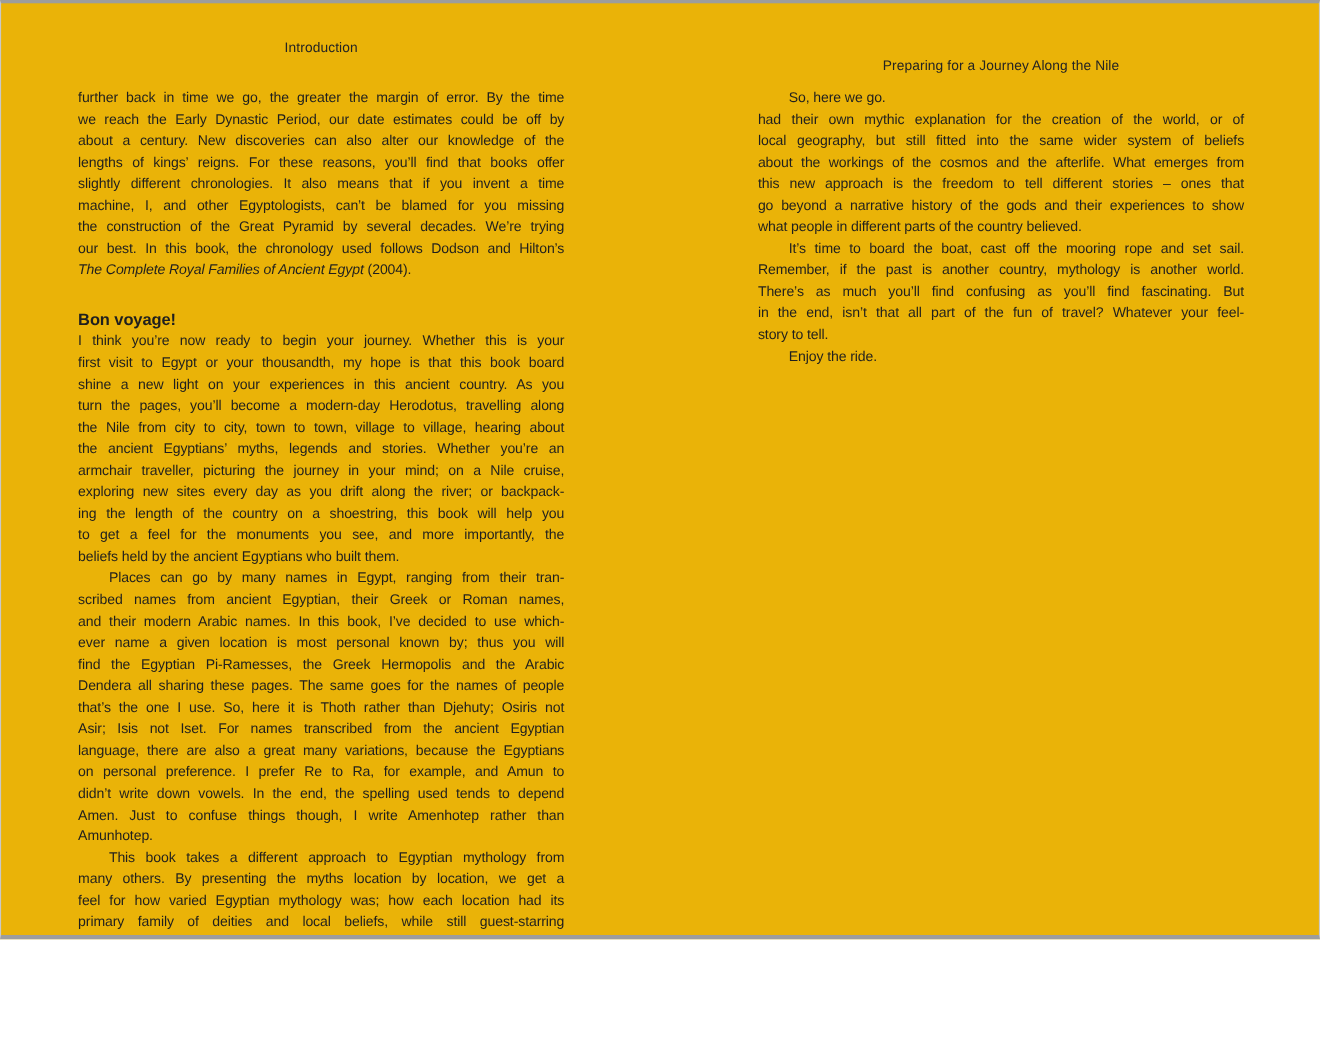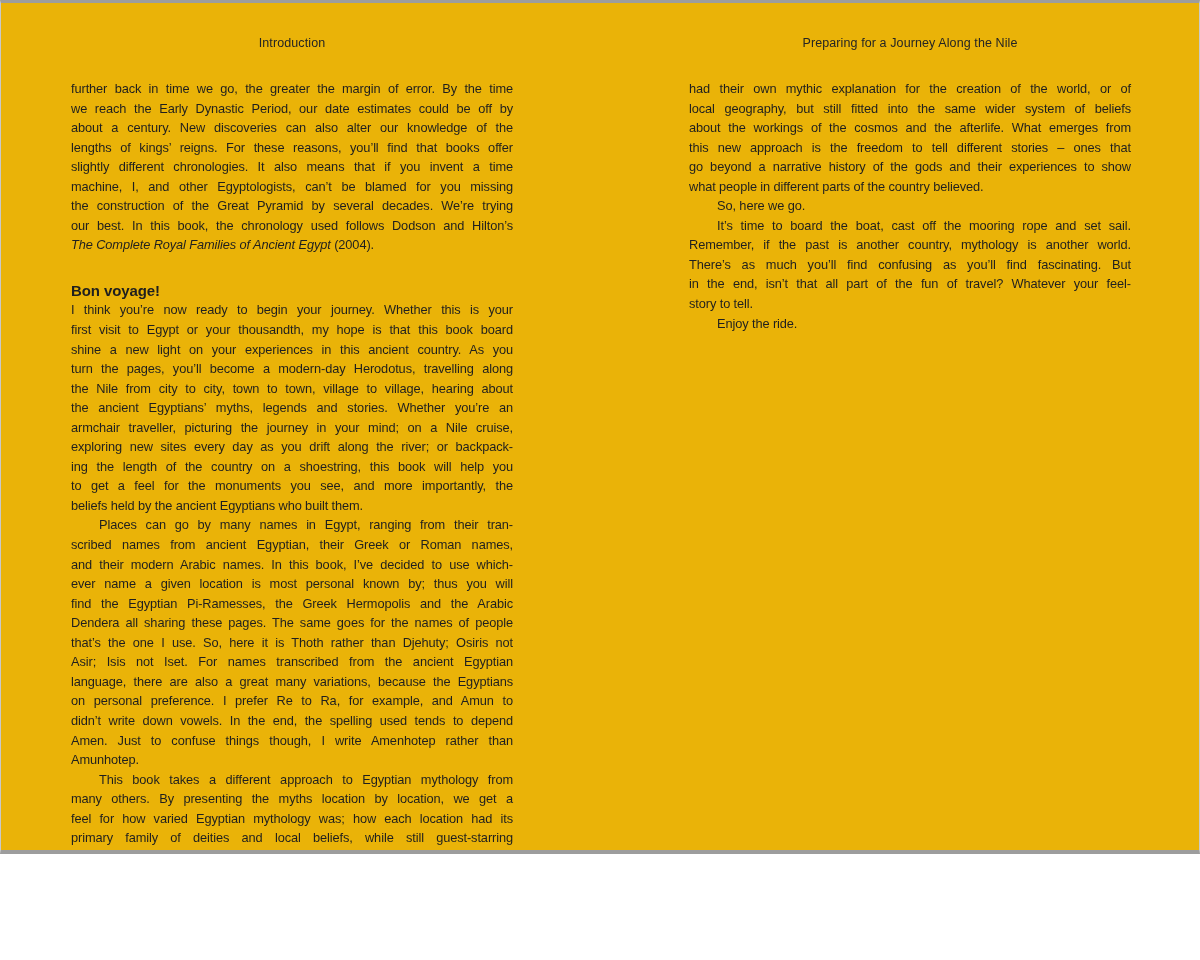--- a/index.html
+++ b/index.html
@@ -24,21 +24,21 @@
   .running-head {
     position: absolute;
     top: 33px;
     width: 442px;
     text-align: center;
     font-size: 12.5px;
     letter-spacing: 0.1px;
     color: #242424;
   }
   .page-left  .running-head { left: 70px; }
-  .page-right .running-head { left: 88px; }
+  .page-right .running-head { left: 88px; margin-top: 17px; }
 
   .column {
     position: absolute;
     top: 76px;
     width: 442px;
     font-size: 12.8px;
     line-height: 19.55px;
     letter-spacing: -0.1px;
     color: #1f1f1f;
   }
@@ -148,32 +148,32 @@
 
     <div class="page-number">12</div>
   </div>
 
   <div class="page page-right">
     <div class="running-head">Preparing for a Journey Along the Nile</div>
 
     <div class="column">
 
       <div class="para">
+        <div class="pline indent">So, here we go.</div>
+      </div>
+
+      <div class="para">
         <div>
             <div class="jline">had their own mythic explanation for the creation of the world, or of</div>
             <div class="jline">local geography, but still fitted into the same wider system of beliefs</div>
             <div class="jline">about the workings of the cosmos and the afterlife. What emerges from</div>
             <div class="jline">this new approach is the freedom to tell different stories – ones that</div>
             <div class="jline">go beyond a narrative history of the gods and their experiences to show</div>
           </div>
         <div class="pline">what people in different parts of the country believed.</div>
-      </div>
-
-      <div class="para">
-        <div class="pline indent">So, here we go.</div>
       </div>
 
       <div class="para">
         <div class="indent-first">
             <div class="jline">It’s time to board the boat, cast off the mooring rope and set sail.</div>
             <div class="jline">Remember, if the past is another country, mythology is another world.</div>
             <div class="jline">There’s as much you’ll find confusing as you’ll find fascinating. But</div>
             <div class="jline">in the end, isn’t that all part of the fun of travel? Whatever your feel-</div>
           </div>
         <div class="pline">story to tell.</div>

